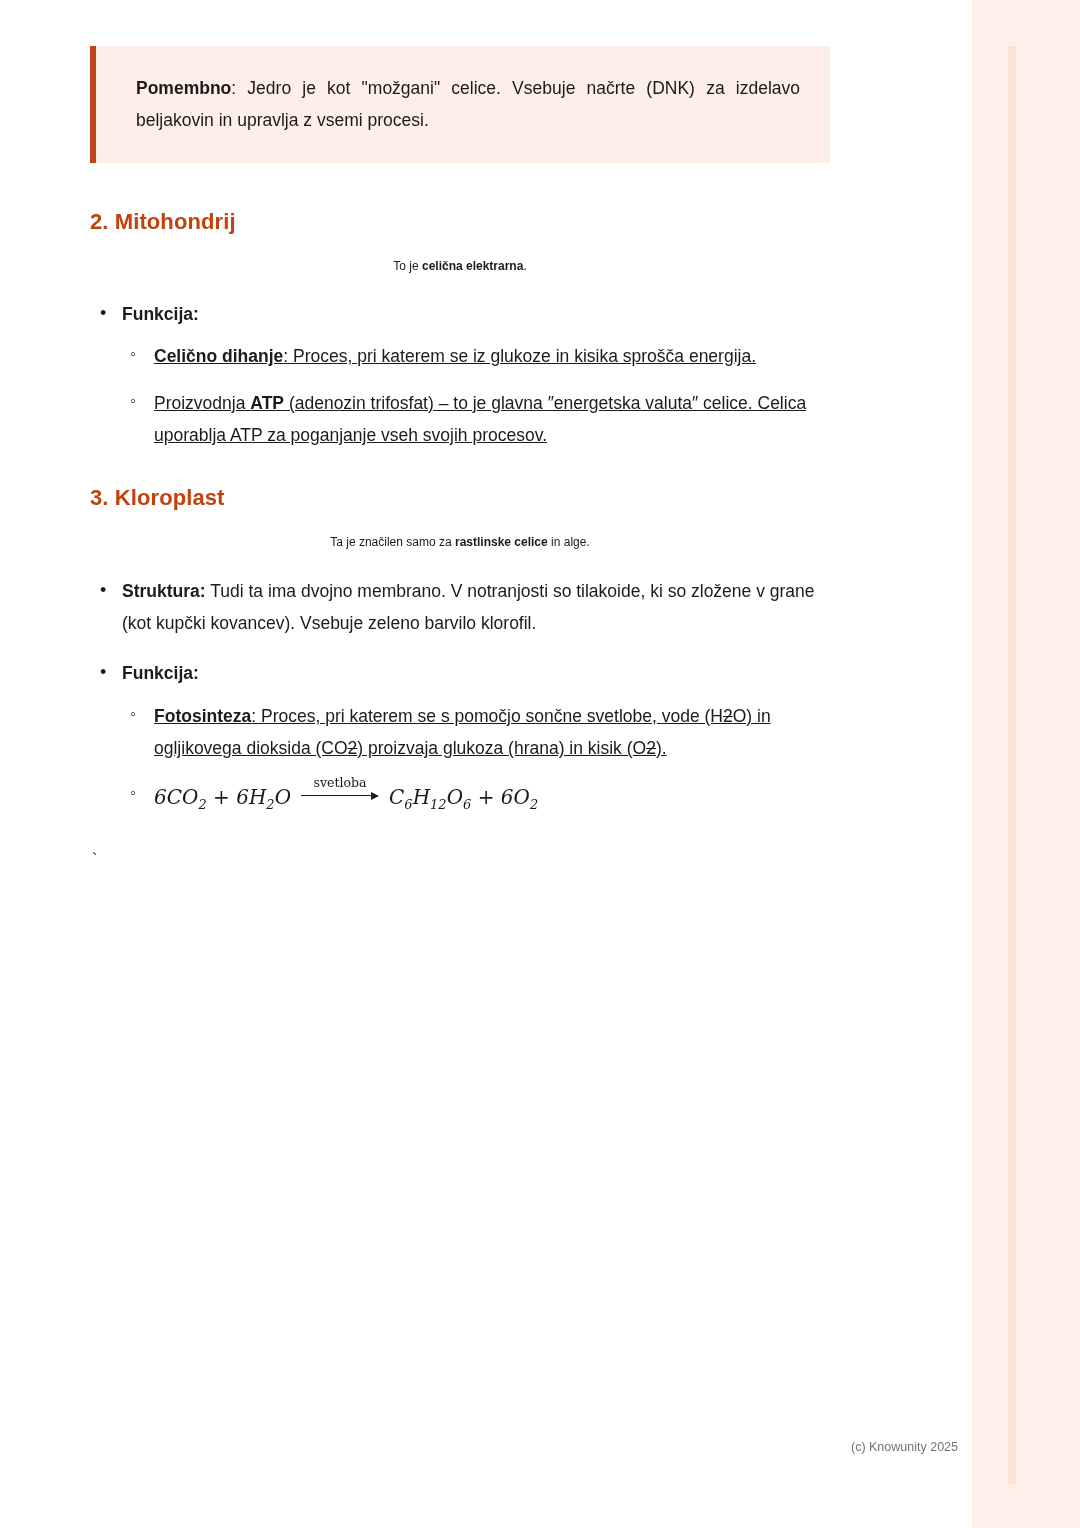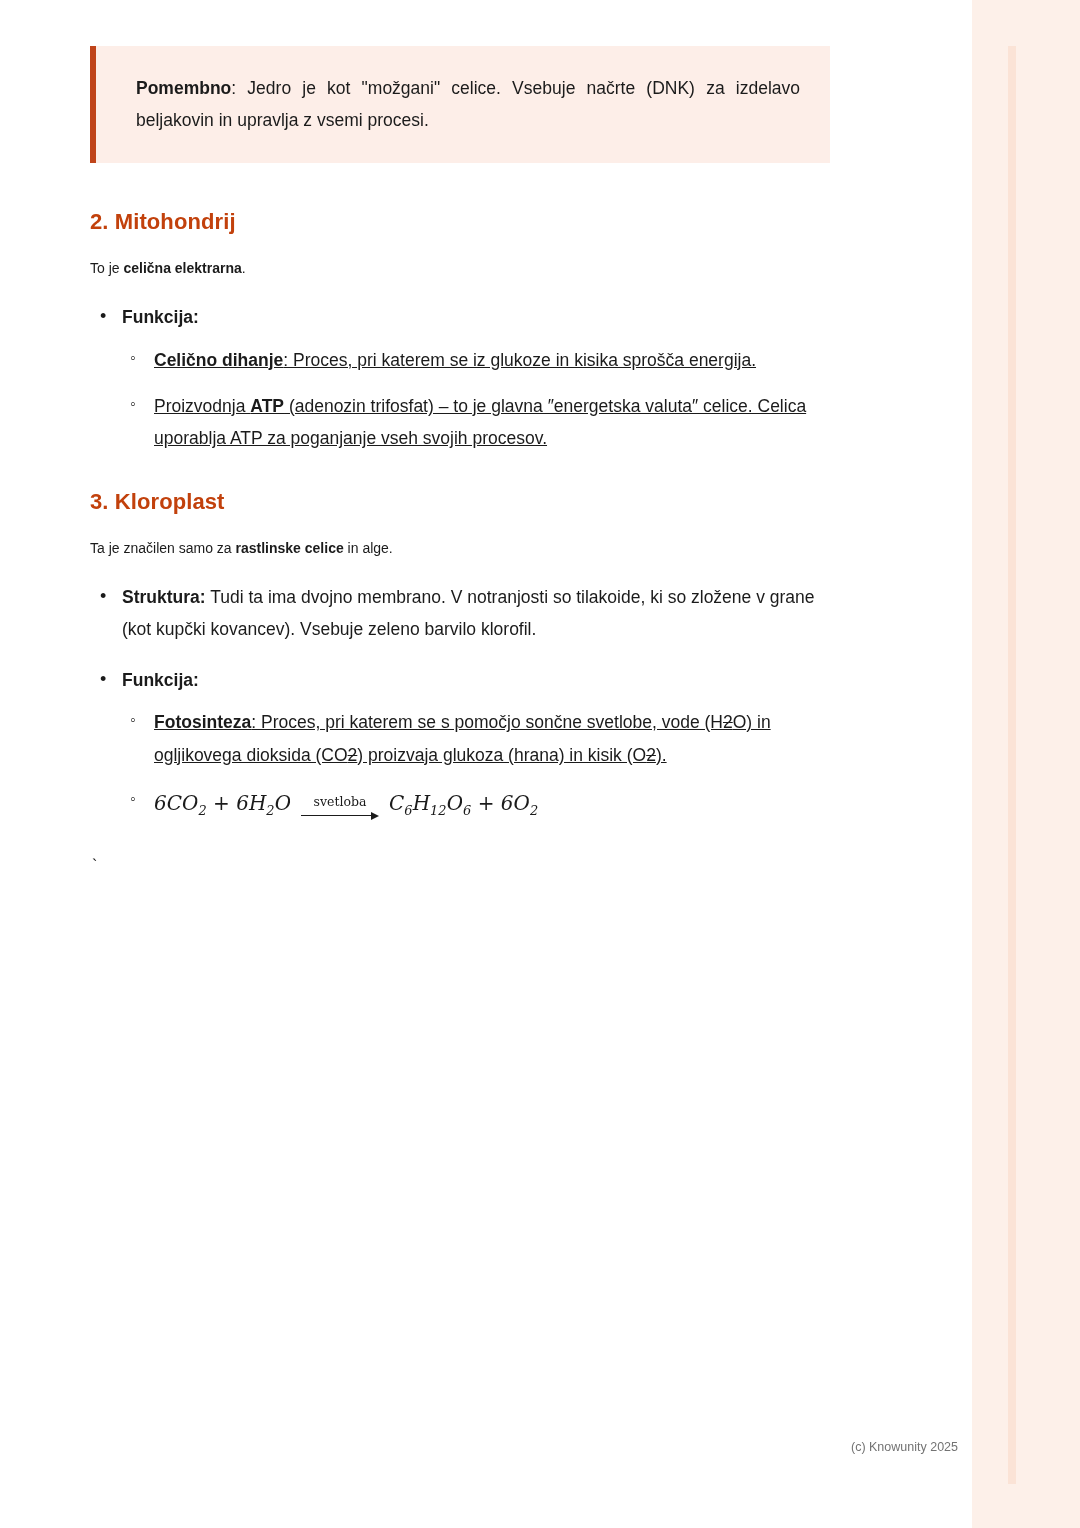--- a/index.html
+++ b/index.html
@@ -65,23 +65,24 @@
   }
 
   h2.section {
     color: #c2410c;
     font-size: 22px;
     font-weight: bold;
     margin: 0 0 22px 0;
     letter-spacing: 0.1px;
   }
   p.lead {
-    font-size: 14px;
+    font-size: 12px;
     line-height: 1.6;
     margin: 0 0 22px 0;
+    text-align: center;
   }
   ul.bullets {
     list-style: none;
     margin: 0 0 34px 0;
     padding: 0;
   }
   ul.bullets > li {
     position: relative;
     padding-left: 32px;
     margin-bottom: 18px;
@@ -119,21 +120,21 @@
   }
   .b { font-weight: bold; }
   .strike { text-decoration: line-through; }
 
   .equation {
     font-family: "DejaVu Serif", serif;
     font-style: italic;
     font-size: 20px;
     white-space: nowrap;
     display: inline-flex;
-    align-items: flex-end;
+    align-items: flex-start;
     gap: 4px;
   }
   .eq-part { }
   .sub-num {
     font-size: 13px;
     vertical-align: sub;
     font-style: italic;
   }
   .arrow-wrap {
     display: inline-flex;

